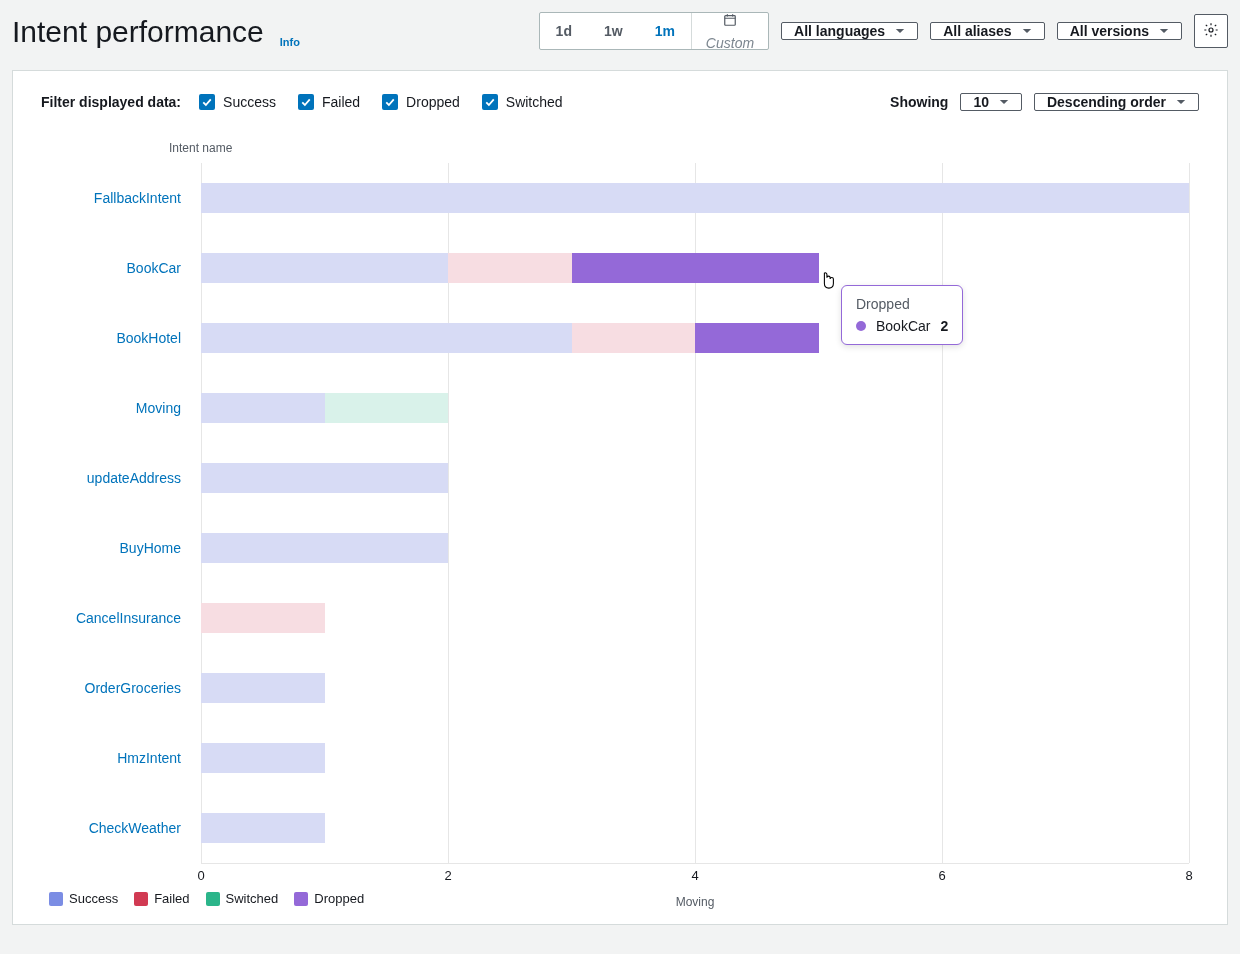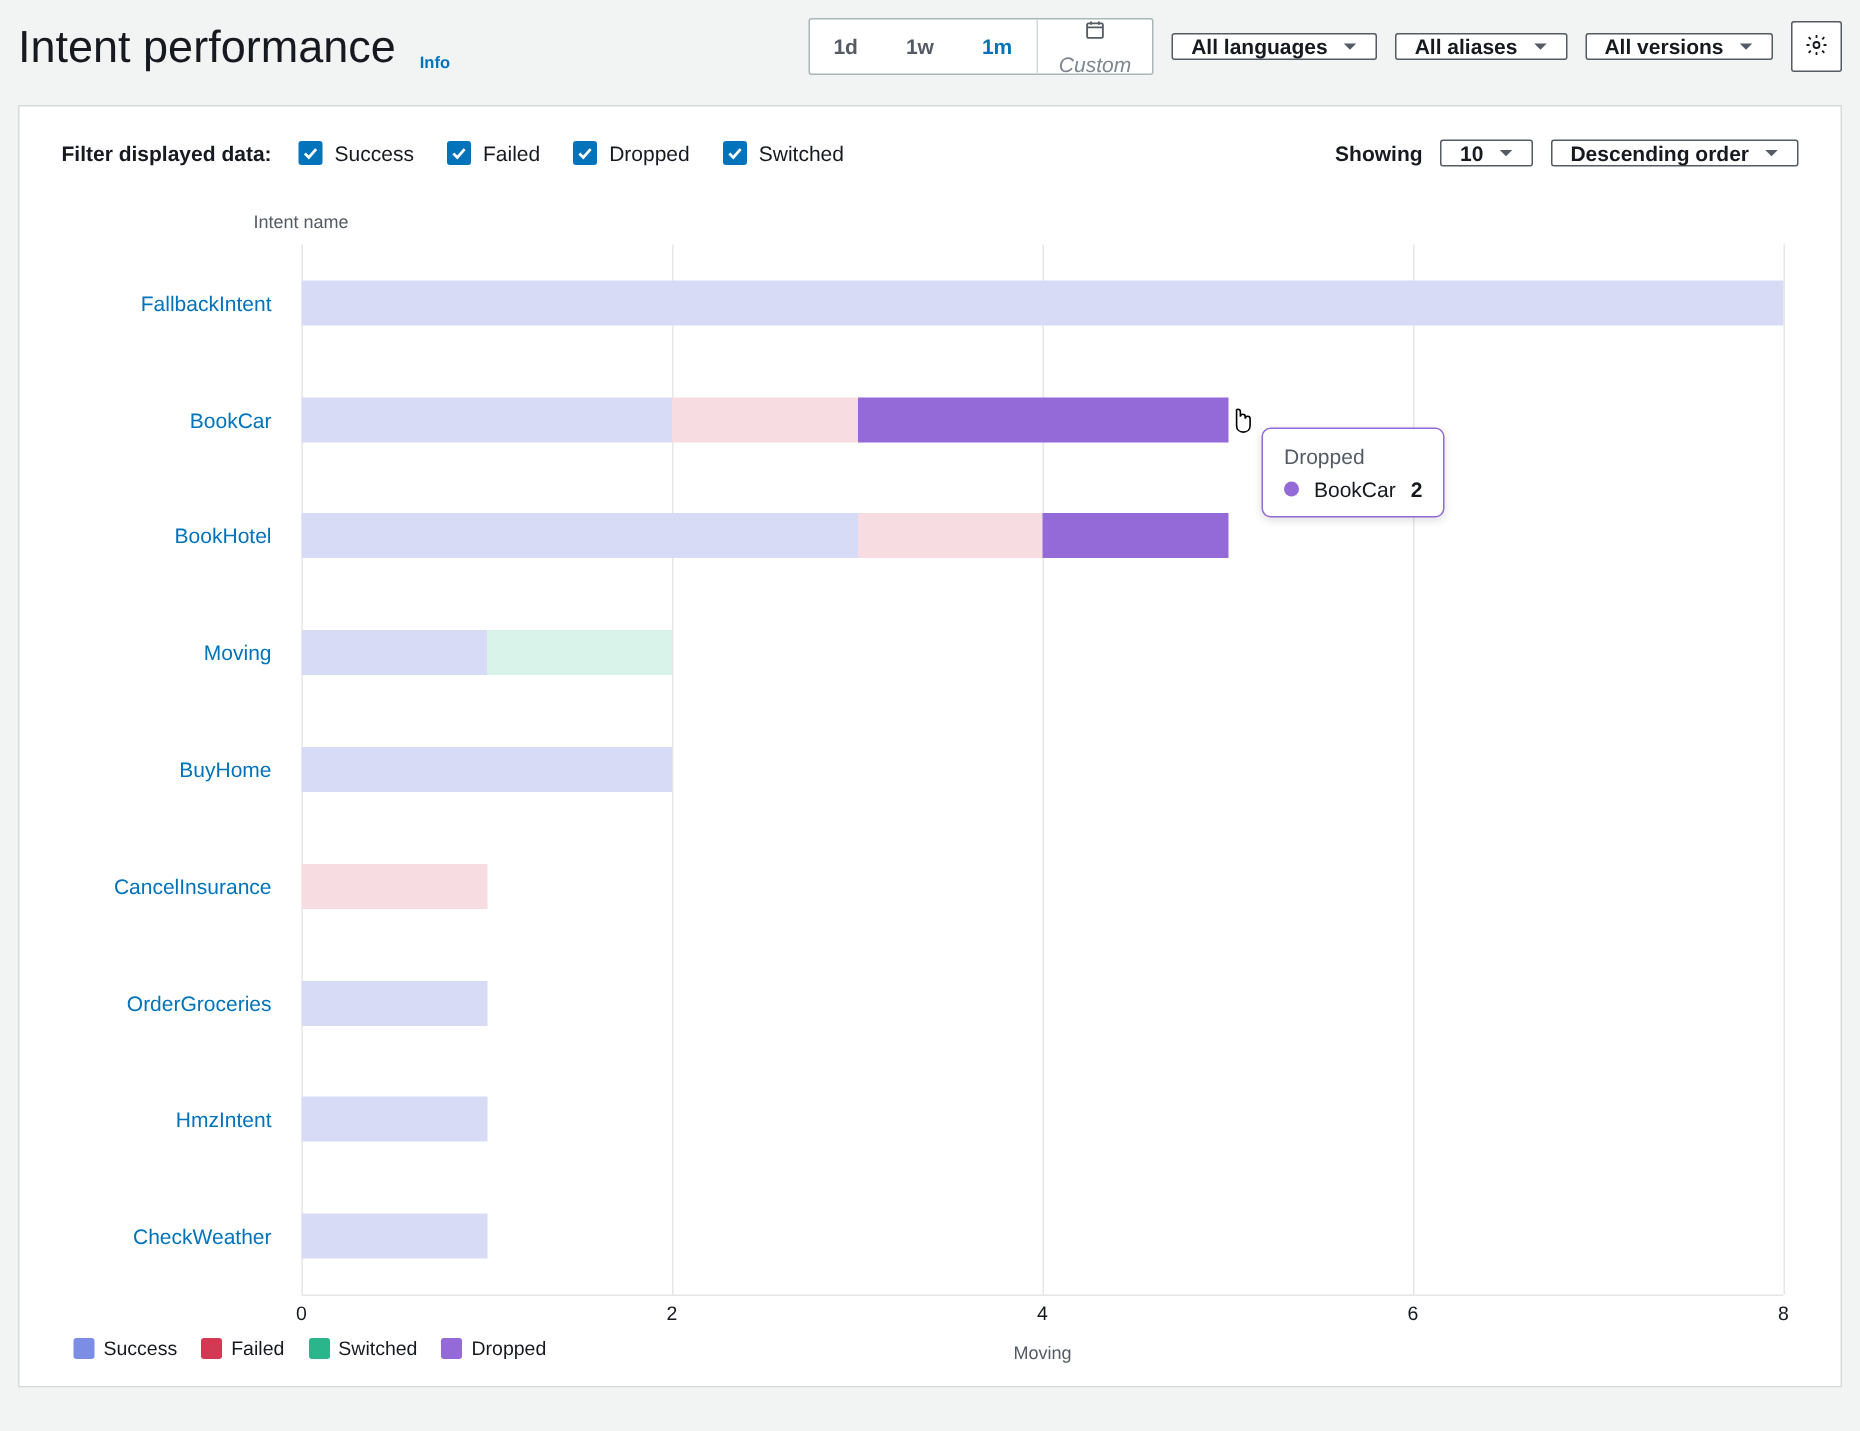--- a/index.html
+++ b/index.html
@@ -436,20 +436,26 @@
             </div>
           </div>
           <div class="row">
             <div class="intent-label">Moving</div>
             <div class="bar-wrap" style="width: 100%;">
               <div class="seg-bar seg-success" style="width: 12.5%;"></div>
               <div class="seg-bar seg-switched" style="width: 12.5%;"></div>
             </div>
           </div>
           <div class="row">
+            <div class="intent-label">updateAddress</div>
+            <div class="bar-wrap" style="width: 100%;">
+              <div class="seg-bar seg-success" style="width: 25%;"></div>
+            </div>
+          </div>
+          <div class="row">
             <div class="intent-label">BuyHome</div>
             <div class="bar-wrap" style="width: 100%;">
               <div class="seg-bar seg-success" style="width: 25%;"></div>
             </div>
           </div>
           <div class="row">
             <div class="intent-label">CancelInsurance</div>
             <div class="bar-wrap" style="width: 100%;">
               <div class="seg-bar seg-failed" style="width: 12.5%;"></div>
             </div>

